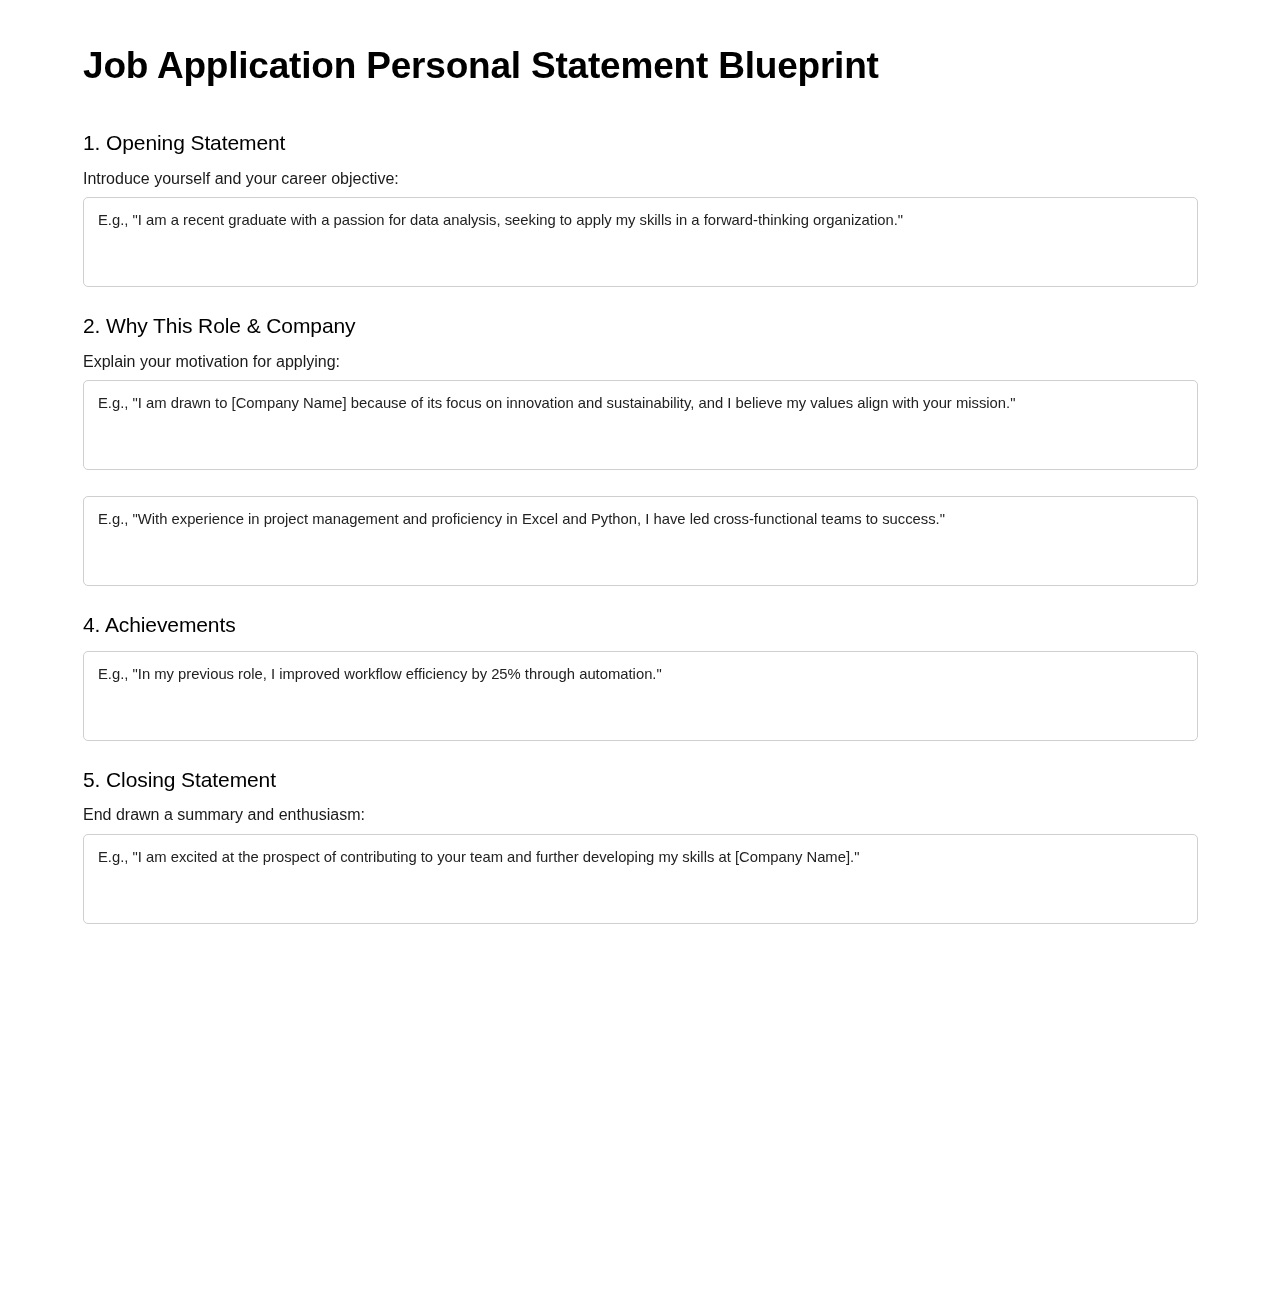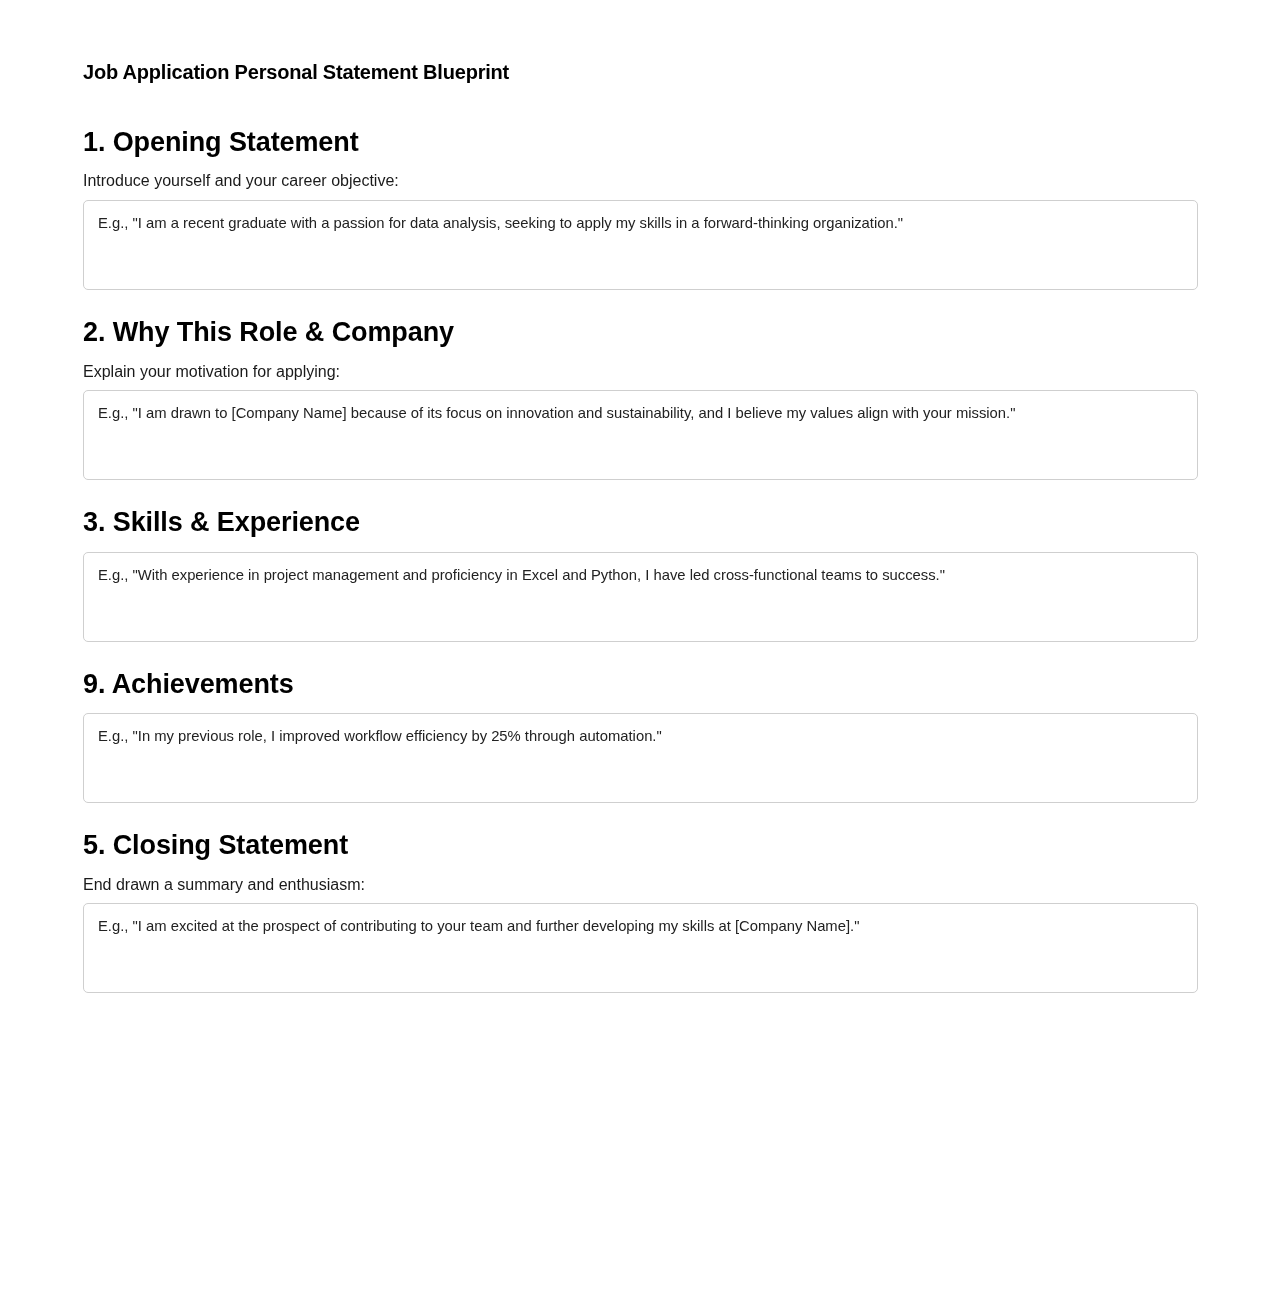--- a/index.html
+++ b/index.html
@@ -13,33 +13,33 @@
     width: 1278px;
     height: 1300px;
     font-family: "Liberation Sans", sans-serif;
     color: #000000;
     -webkit-font-smoothing: antialiased;
   }
   .page {
     padding: 44px 80px 0 83px;
   }
   .page-title {
-    font-size: 20px;
+    font-size: 37px;
     font-weight: bold;
     line-height: 1.2;
-    margin: 16px 0 42px 0;
+    margin: 0 0 42px 0;
     letter-spacing: -0.2px;
     color: #000;
   }
   .section {
     margin-bottom: 26px;
   }
   .section-heading {
-    font-size: 27px;
-    font-weight: bold;
+    font-size: 21px;
+    font-weight: normal;
     line-height: 1.2;
     margin: 0 0 13px 0;
     letter-spacing: -0.1px;
     color: #000;
   }
   .section-label {
     font-size: 16px;
     font-weight: normal;
     line-height: 1.3;
     margin: 0 0 8px 0;
@@ -79,26 +79,25 @@
     <textarea class="section-textarea" placeholder="E.g., &quot;I am a recent graduate with a passion for data analysis, seeking to apply my skills in a forward-thinking organization.&quot;" style=""></textarea>
   </div>
 
   <div class="section">
     <h2 class="section-heading">2. Why This Role &amp; Company</h2>
     <p class="section-label">Explain your motivation for applying:</p>
     <textarea class="section-textarea" placeholder="E.g., &quot;I am drawn to [Company Name] because of its focus on innovation and sustainability, and I believe my values align with your mission.&quot;" style=""></textarea>
   </div>
 
   <div class="section">
-    <h2 class="section-heading">3. Skills &amp; Experience</h2>
     <textarea class="section-textarea" placeholder="E.g., &quot;With experience in project management and proficiency in Excel and Python, I have led cross-functional teams to success.&quot;" style=""></textarea>
   </div>
 
   <div class="section">
-    <h2 class="section-heading">9. Achievements</h2>
+    <h2 class="section-heading">4. Achievements</h2>
     <textarea class="section-textarea" placeholder="E.g., &quot;In my previous role, I improved workflow efficiency by 25% through automation.&quot;" style=""></textarea>
   </div>
 
   <div class="section">
     <h2 class="section-heading">5. Closing Statement</h2>
     <p class="section-label">End drawn a summary and enthusiasm:</p>
     <textarea class="section-textarea" placeholder="E.g., &quot;I am excited at the prospect of contributing to your team and further developing my skills at [Company Name].&quot;" style=""></textarea>
   </div>
 
 </div>

